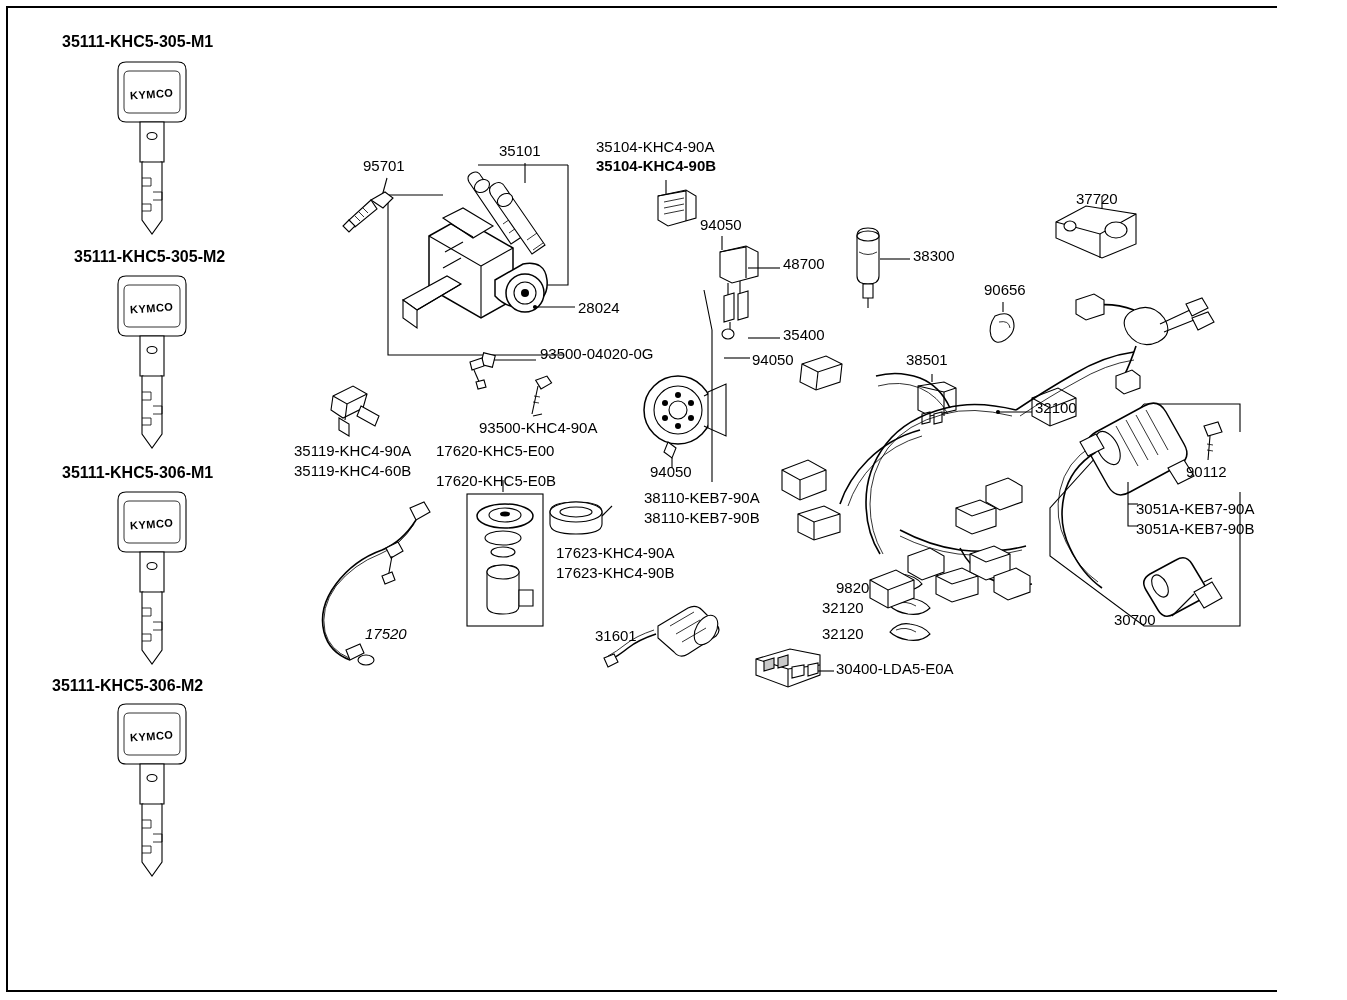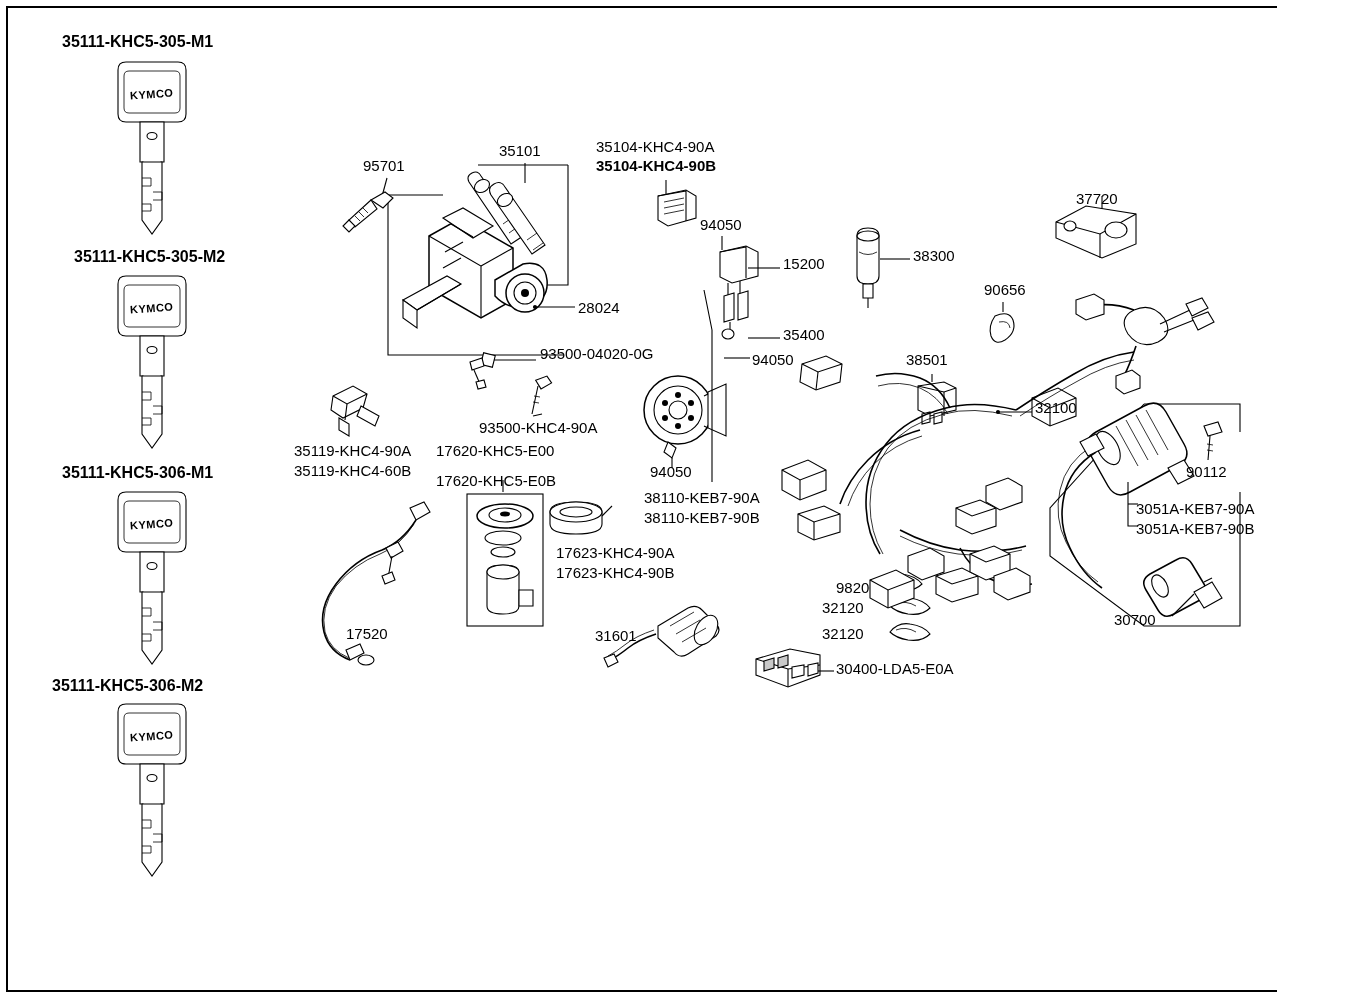--- a/index.html
+++ b/index.html
@@ -223,21 +223,21 @@
       <path class="ln" d="M10 0 L10 14"></path>
       <path class="fillw" d="M8 16 l26 -6 l12 6 l0 24 l-26 7 l-12 -6 z"></path>
       <path class="ln" d="M8 16 l26 -5 l0 31"></path>
       <path class="ln" d="M16 47 l0 14 M28 45 l0 14"></path>
       <path class="fillw" d="M12 60 l10 -3 l0 26 l-10 3 z"></path>
       <path class="fillw" d="M26 58 l10 -3 l0 26 l-10 3 z"></path>
       <path class="ln" d="M18 86 l0 8"></path>
       <ellipse class="fillw" cx="16" cy="98" rx="6" ry="5"></ellipse>
     </svg>
   </div>
-  <div class="lbl" style="left:783px; top:254px;">15200</div>
+  <div class="lbl" style="left:783px; top:254px;">48700</div>
   <div class="art" style="left:748px; top:262px;">
     <svg width="36" height="12">
         <path class="ln" d="M0 6 L32 6"></path>
       </svg>
   </div>
   <div class="lbl" style="left:783px; top:325px;">35400</div>
   <div class="art" style="left:748px; top:332px;">
     <svg width="36" height="12">
         <path class="ln" d="M0 6 L32 6"></path>
       </svg>
@@ -369,21 +369,21 @@
       <path class="fillw" d="M100 8 l14 -6 l6 10 l-14 8 z"></path>
       <path class="ln2" d="M106 20 q-14 22 -34 30 q-28 10 -46 34 q-18 24 -12 48 q5 20 26 28"></path>
       <path class="thin" d="M104 24 q-14 22 -34 30 q-26 10 -44 32 q-16 22 -11 46 q5 18 24 26"></path>
       <path class="fillw" d="M76 48 l12 -6 l5 9 l-12 7 z"></path>
       <path class="ln" d="M82 56 l-4 22"></path>
       <path class="fillw" d="M72 76 l10 -4 l3 8 l-10 4 z"></path>
       <path class="fillw" d="M36 150 l14 -6 l4 9 l-14 7 z"></path>
       <ellipse class="fillw" cx="56" cy="160" rx="8" ry="5"></ellipse>
     </svg>
   </div>
-  <div class="lbl" style="left:346px; top:624px;">17520</div>
+  <div class="lbl" style="left:365px; top:624px;font-style:italic;">17520</div>
 
   <div class="lbl" style="left:595px; top:626px;">31601</div>
   <div class="art" style="left:600px; top:600px;">
     <svg width="130" height="80" viewBox="0 0 130 80">
       <path class="fillw" d="M58 26 l30 -18 q8 -4 14 2 l14 14 q6 6 0 12 l-28 18 q-8 5 -14 -2 l-16 -14 z"></path>
       <ellipse class="fillw" cx="106" cy="30" rx="10" ry="16" transform="rotate(30 106 30)"></ellipse>
       <path class="thin" d="M70 26 l24 -14 M76 34 l24 -14 M82 42 l24 -14"></path>
       <path class="ln2" d="M56 34 q-18 6 -28 14 q-10 8 -18 12"></path>
       <path class="thin" d="M54 30 q-18 6 -28 14 q-10 8 -18 12"></path>
       <path class="fillw" d="M4 58 l10 -4 l4 8 l-10 5 z"></path>

